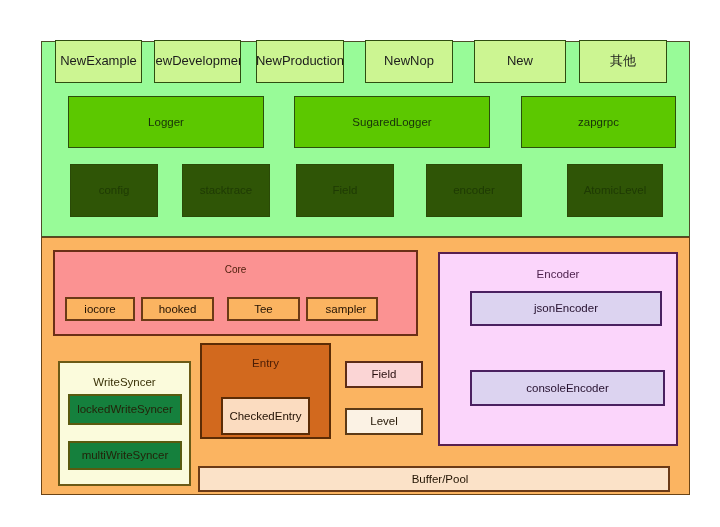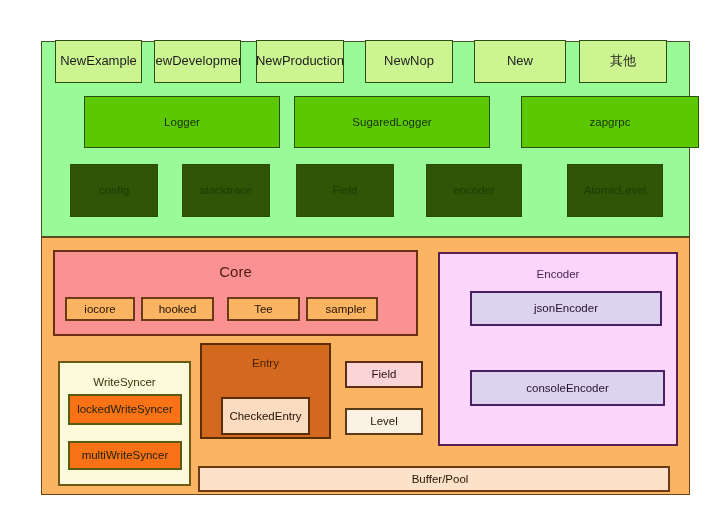--- a/index.html
+++ b/index.html
@@ -65,21 +65,21 @@
     background: #fb9292;
     border: 2px solid #6b2f16;
     display: block;
   }
   .core-title {
     position: absolute;
     left: 0;
     right: 0;
     top: 12px;
     text-align: center;
-    font-size: 15px;
+    font-size: 10px;
     color: #4a1d0a;
   }
   .core-item {
     background: #fbb461;
     border: 2px solid #6b3a16;
     color: #231303;
     font-size: 11.5px;
   }
 
   .encoder-group {
@@ -111,21 +111,21 @@
   .ws-title {
     position: absolute;
     left: 0;
     right: 0;
     top: 13px;
     text-align: center;
     font-size: 11.5px;
     color: #3a3208;
   }
   .ws-item {
-    background: #f97316;
+    background: #15803d;
     border: 2px solid #5a5a10;
     color: #23230a;
     font-size: 11.5px;
   }
 
   .entry-group {
     background: #d2691e;
     border: 2px solid #5c2c05;
     display: block;
   }
@@ -172,23 +172,23 @@
 
   <div class="box panel-green" style="left:41px; top:41px; width:649px; height:196px;"></div>
 
   <div class="box api-box" style="left:55px; top:40px; width:87px; height:43px;">NewExample</div>
   <div class="box api-box" style="left:154px; top:40px; width:87px; height:43px;">NewDevelopment</div>
   <div class="box api-box" style="left:256px; top:40px; width:88px; height:43px;">NewProduction</div>
   <div class="box api-box" style="left:365px; top:40px; width:88px; height:43px;">NewNop</div>
   <div class="box api-box" style="left:474px; top:40px; width:92px; height:43px;">New</div>
   <div class="box api-box" style="left:579px; top:40px; width:88px; height:43px;">其他</div>
 
-  <div class="box logger-box" style="left:84px; top:96px; width:196px; height:52px;">Logger</div>
+  <div class="box logger-box" style="left:68px; top:96px; width:196px; height:52px;">Logger</div>
   <div class="box logger-box" style="left:294px; top:96px; width:196px; height:52px;">SugaredLogger</div>
-  <div class="box logger-box" style="left:521px; top:96px; width:178px; height:52px;text-align:right;">zapgrpc</div>
+  <div class="box logger-box" style="left:521px; top:96px; width:155px; height:52px;text-align:right;">zapgrpc</div>
 
   <div class="box dark-box" style="left:70px; top:164px; width:88px; height:53px;">config</div>
   <div class="box dark-box" style="left:182px; top:164px; width:88px; height:53px;">stacktrace</div>
   <div class="box dark-box" style="left:296px; top:164px; width:98px; height:53px;">Field</div>
   <div class="box dark-box" style="left:426px; top:164px; width:96px; height:53px;">encoder</div>
   <div class="box dark-box" style="left:567px; top:164px; width:96px; height:53px;">AtomicLevel</div>
 
   <div class="box panel-orange" style="left:41px; top:237px; width:649px; height:258px;"></div>
 
   <div class="box core-group" style="left:53px; top:250px; width:365px; height:86px;">

